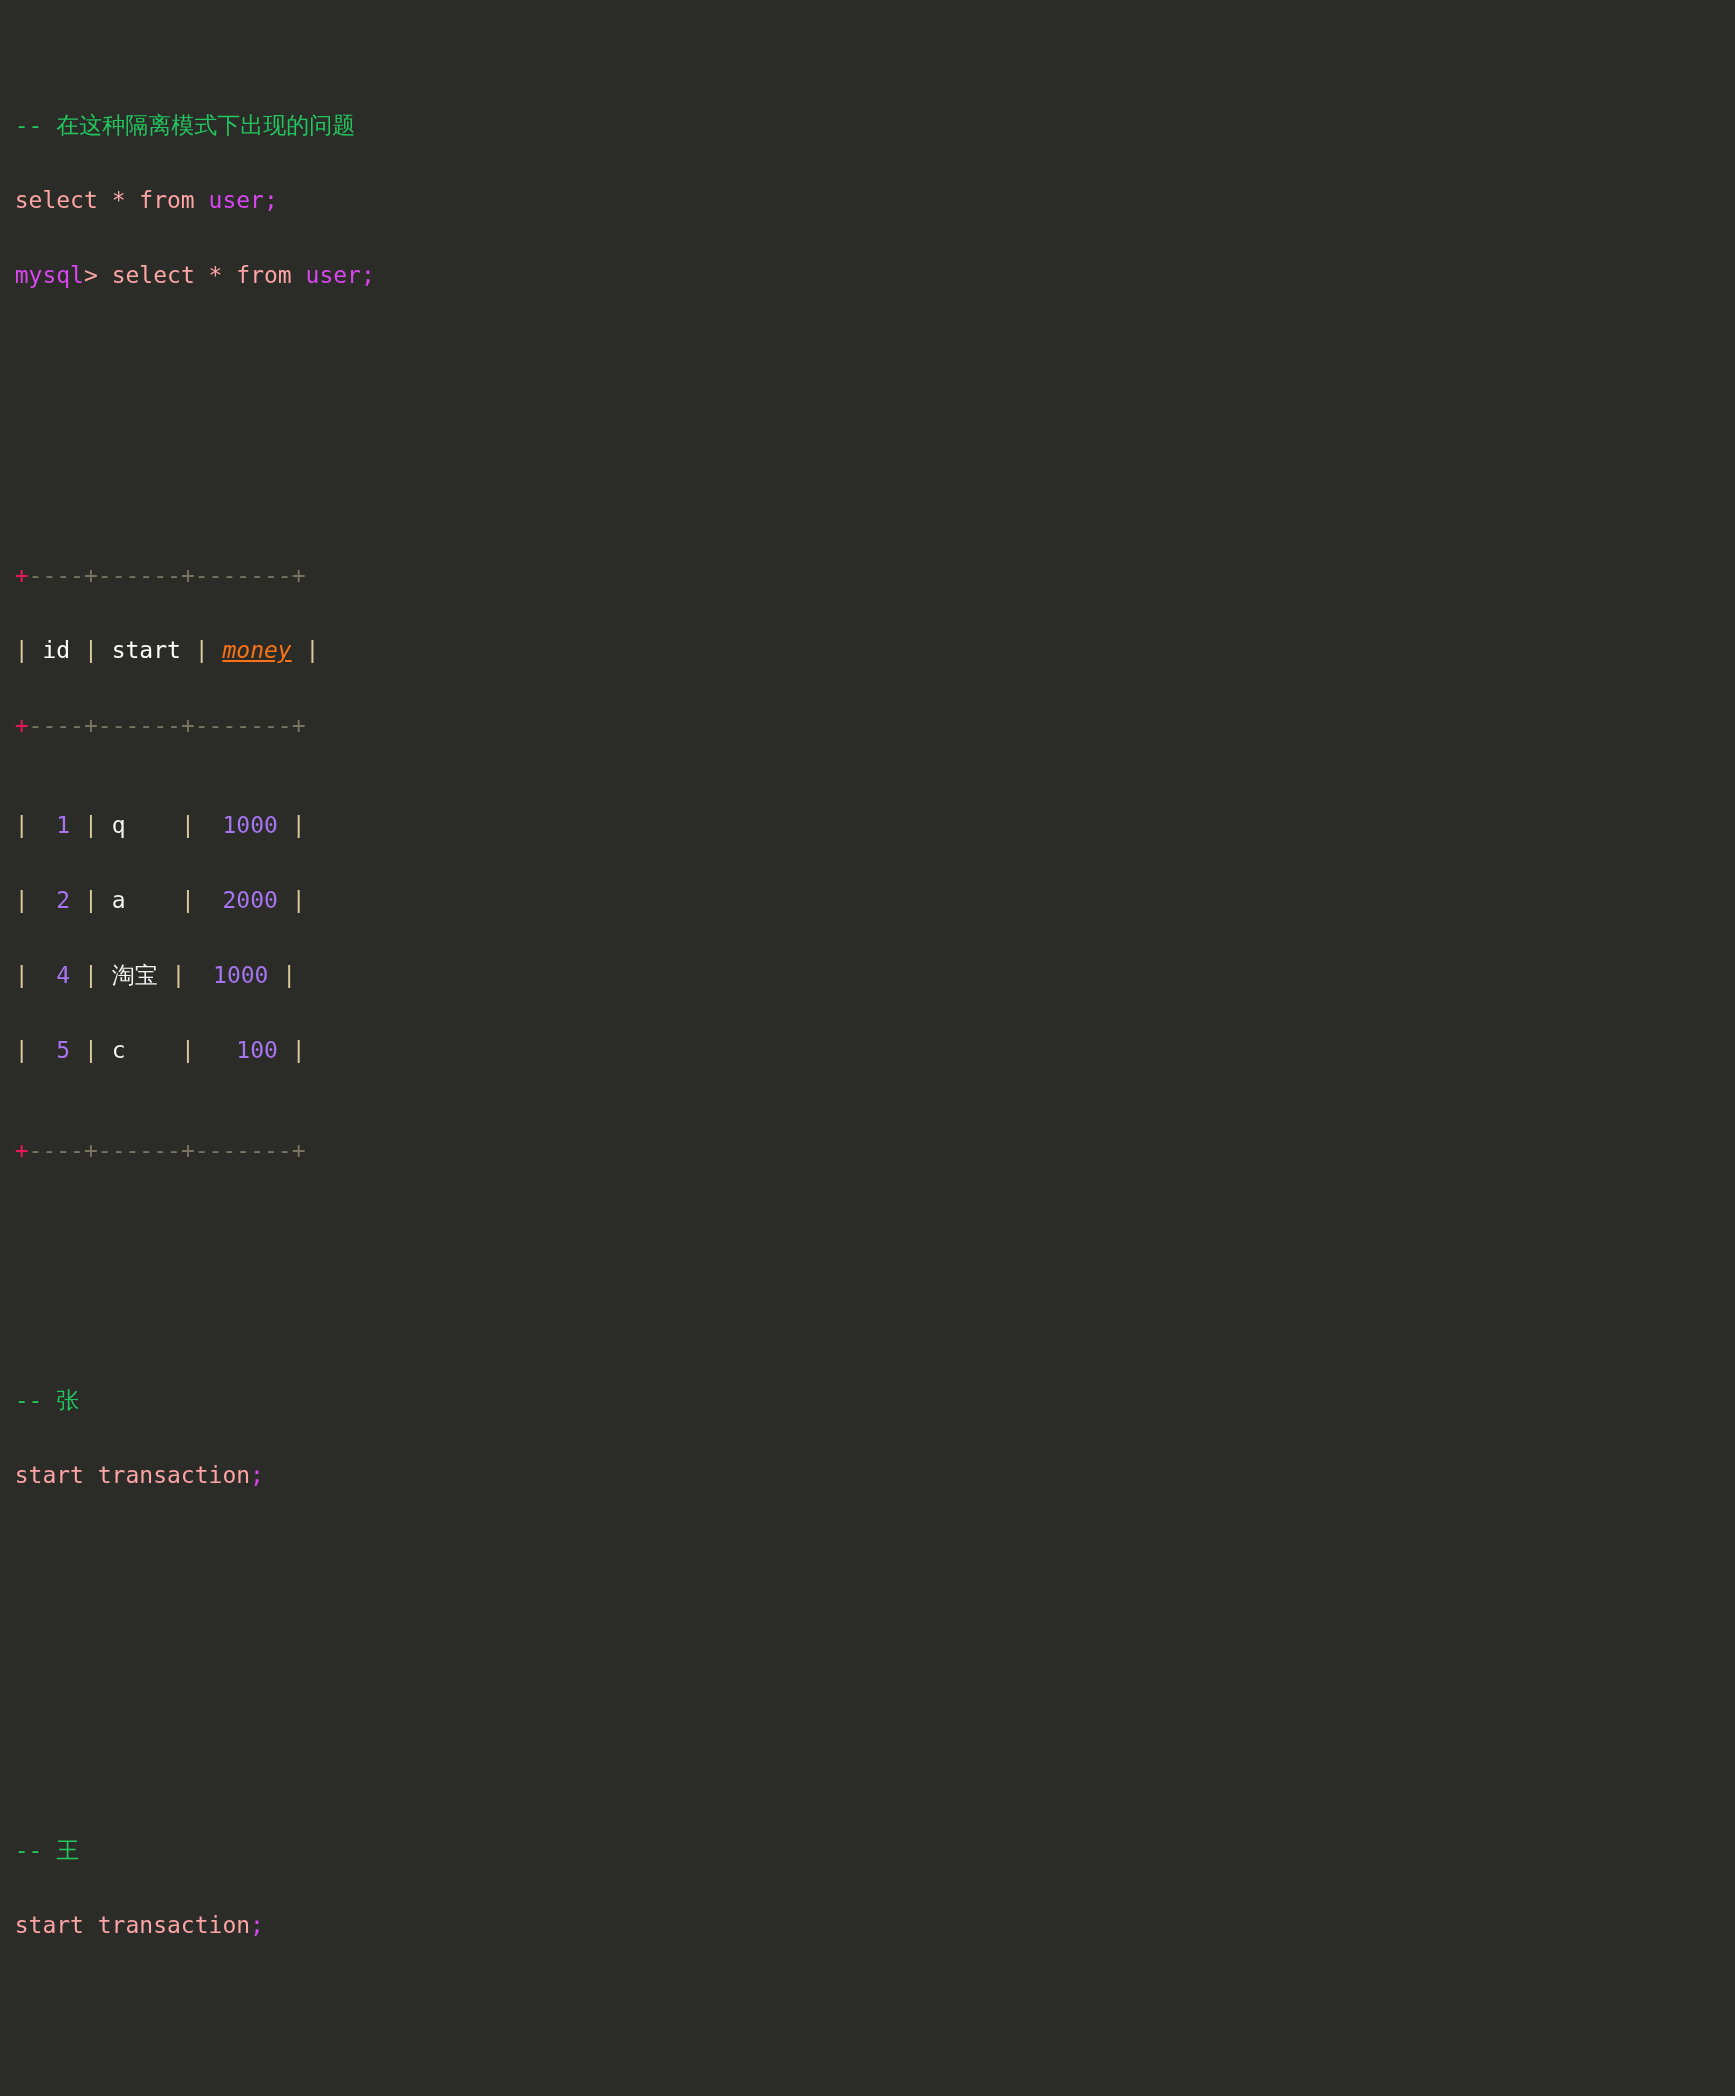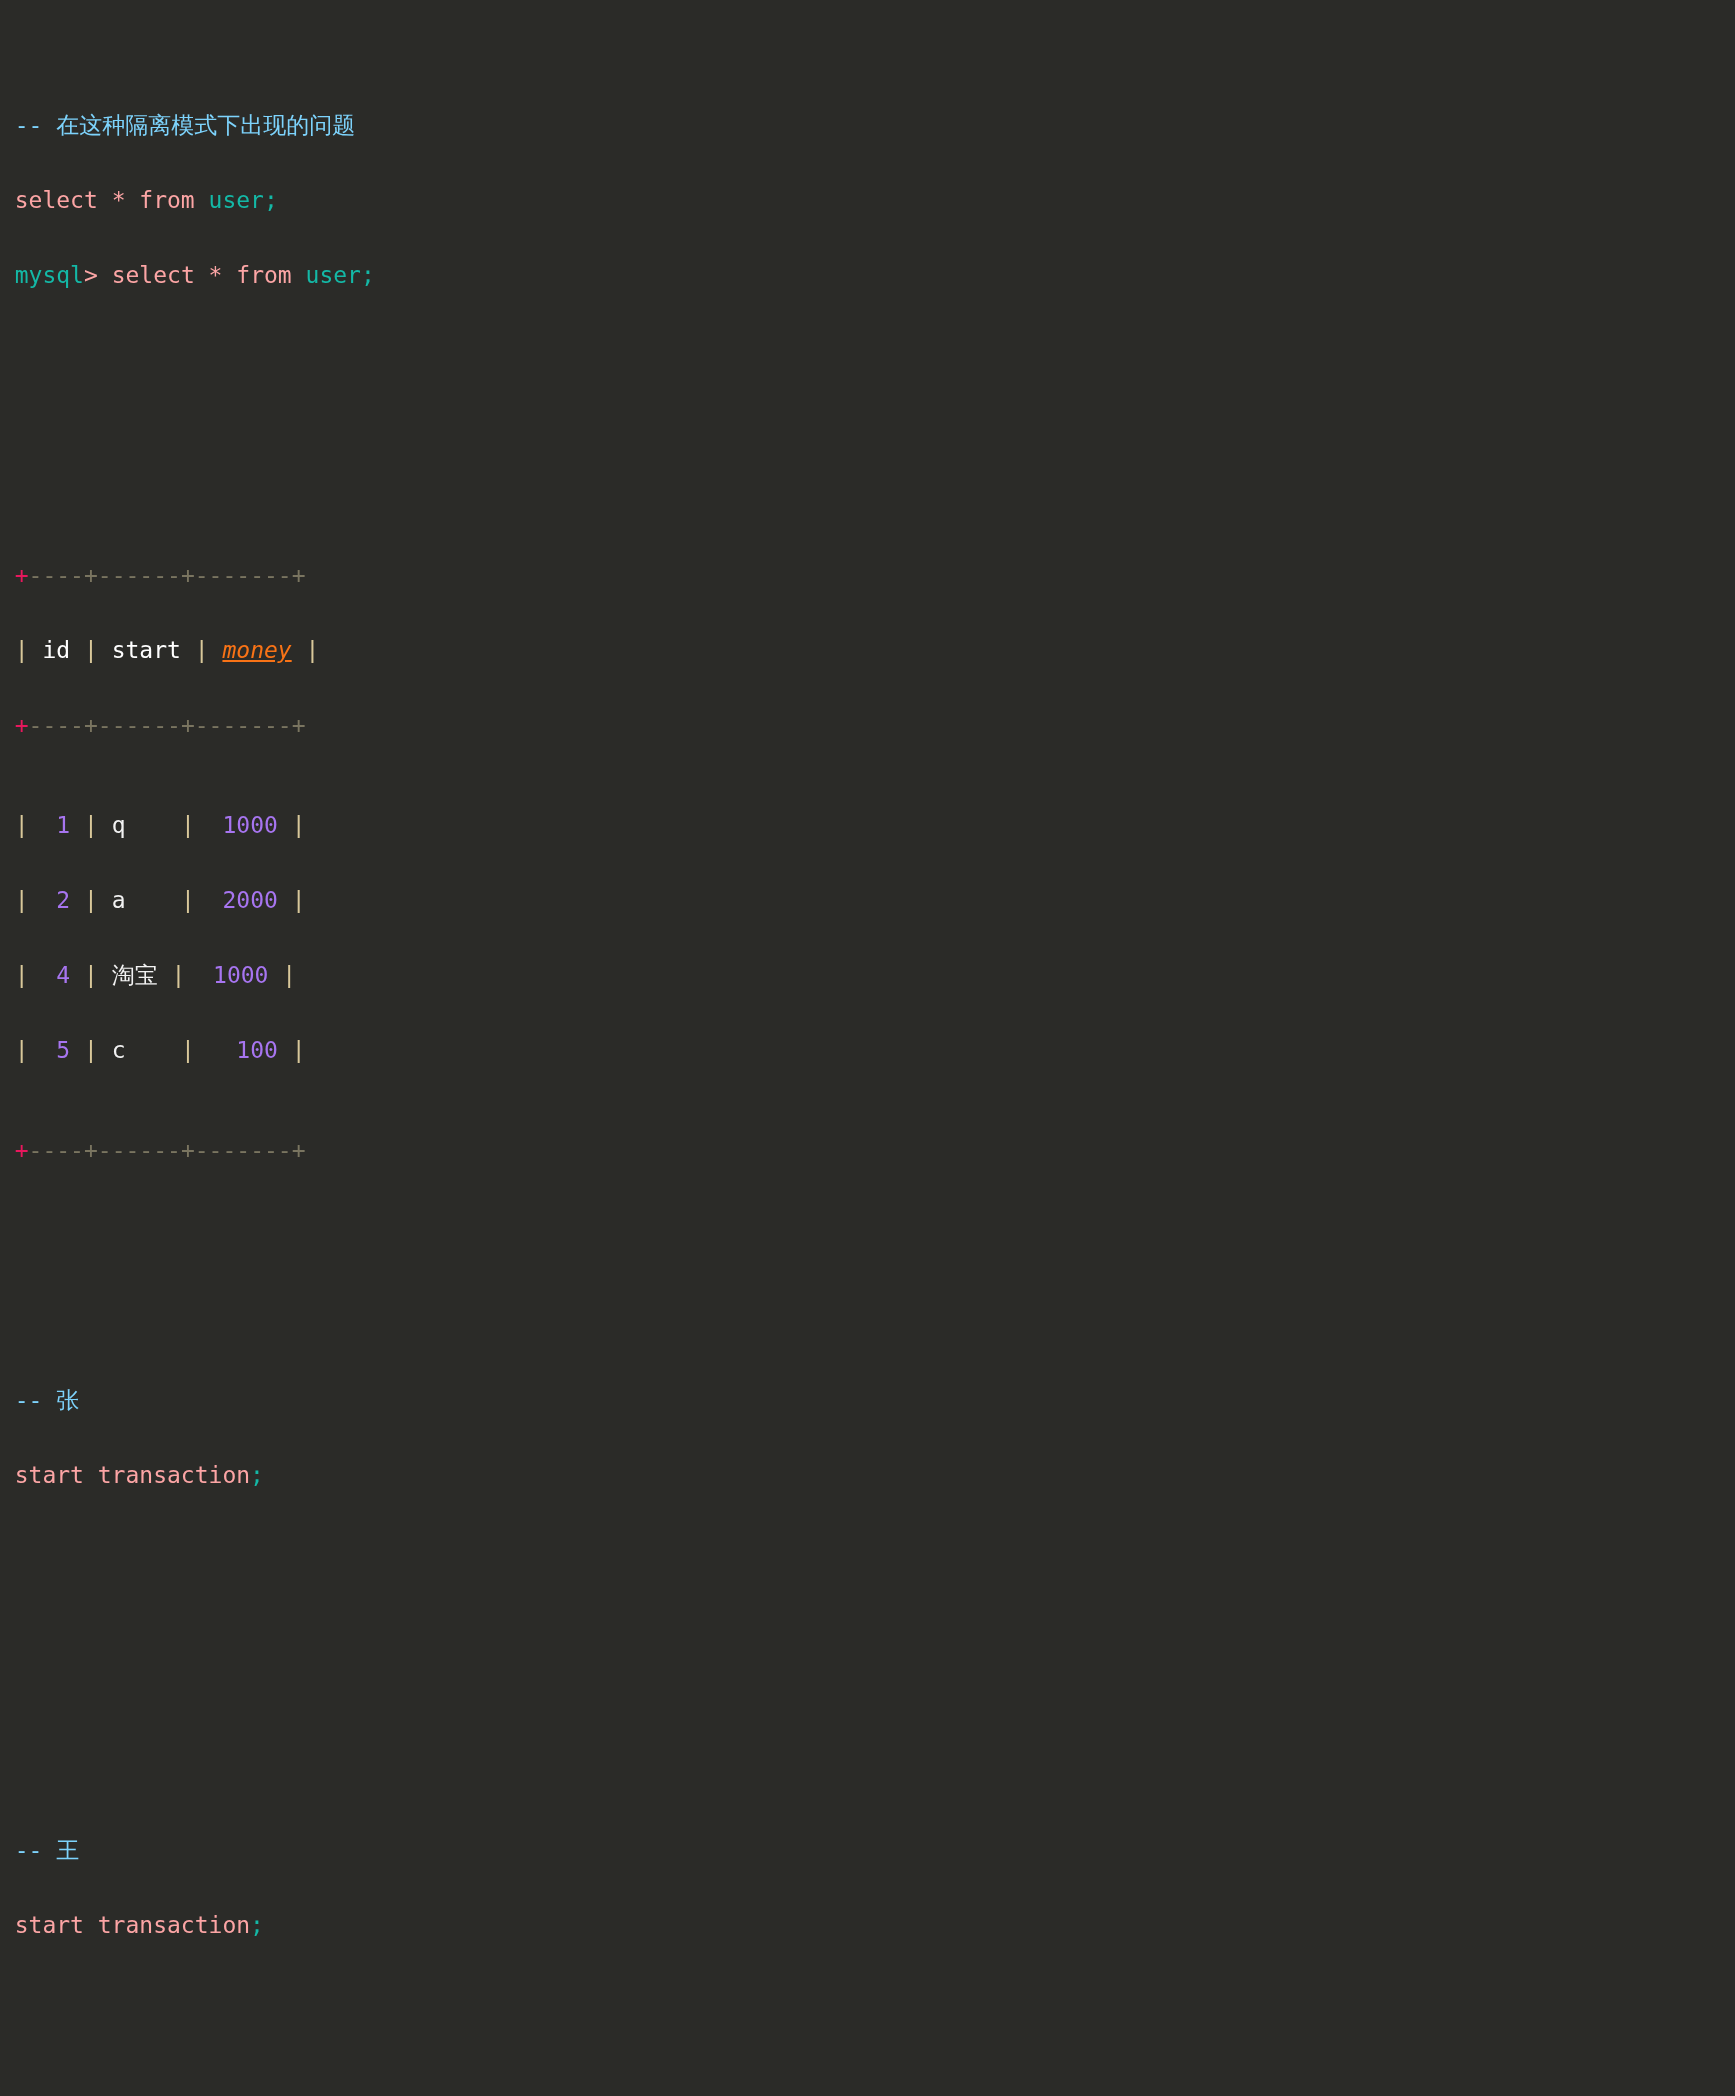--- a/index.html
+++ b/index.html
@@ -40,24 +40,24 @@
     bottom: 0;
     width: 0.9px;
     background: repeating-linear-gradient(
       to bottom,
       #5a5a52 0px, #5a5a52 1.8px,
       transparent 1.8px, transparent 4.6px);
   }
 
   
   .kw   { color: #fca5a5; }          
-  .pun  { color: #14b8a6; }          
+  .pun  { color: #d946ef; }          
   .num  { color: #a775f0; }          
   .ident{ color: #f2f2f2; }          
-  .com  { color: #7dd3fc; }          
+  .com  { color: #22c55e; }          
   .fld  { color: #f97316; font-style: italic; text-decoration: underline; }  
   .bar  { color: #d9c89a; }          
   .plus { color: #e8175d; }          
   .dash { color: #7a7560; }          
   .hdr  { color: #ffffff; }
 </style>
 </head>
 <body>
 
 <div id="editor">

